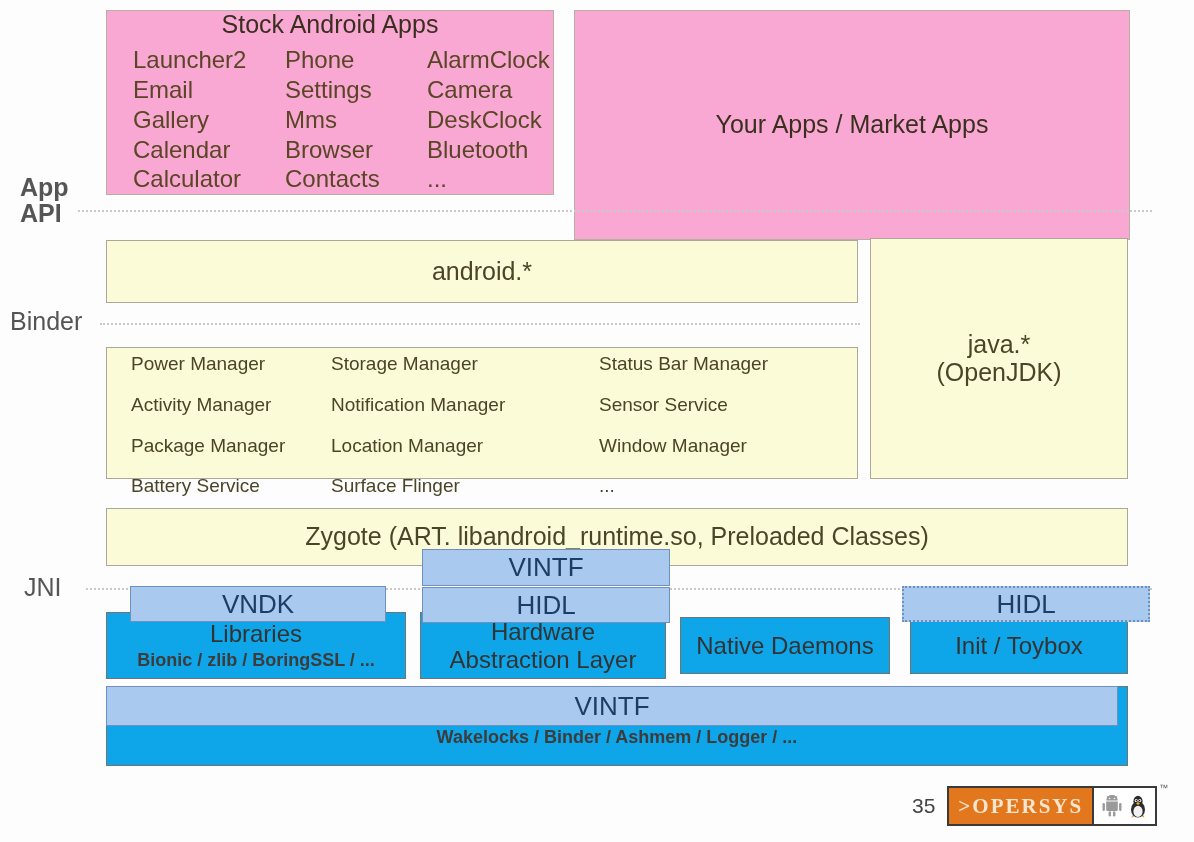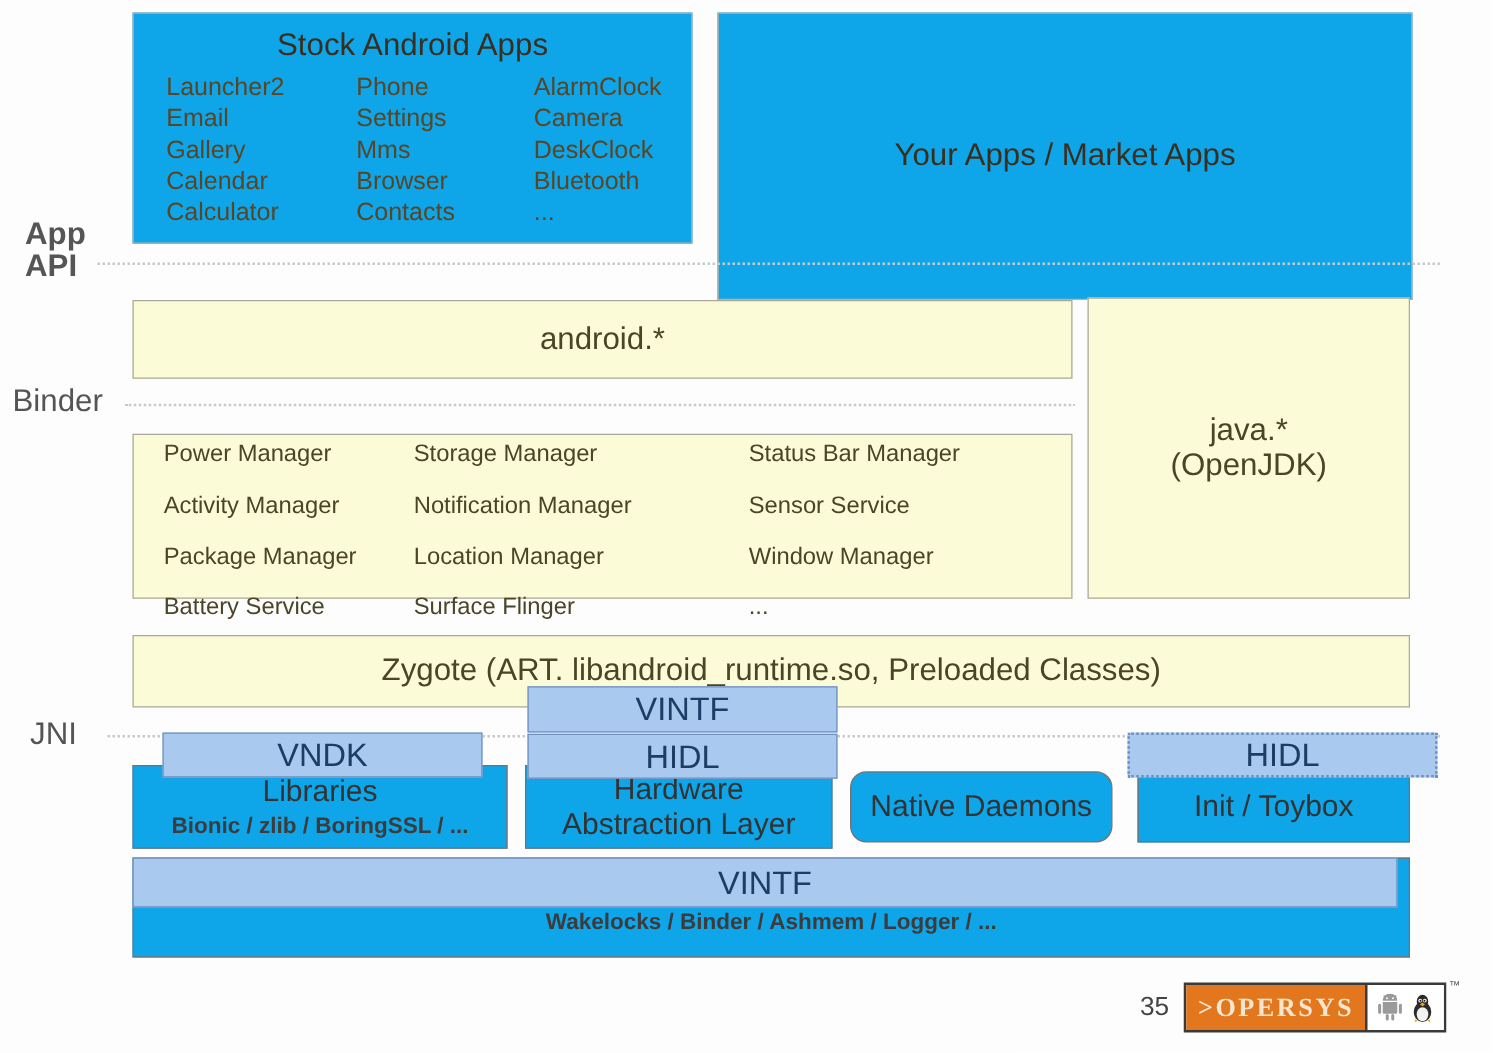--- a/index.html
+++ b/index.html
@@ -23,21 +23,21 @@
   .box {
     position: absolute;
     box-sizing: border-box;
     display: flex;
     flex-direction: column;
     align-items: center;
     justify-content: center;
     text-align: center;
   }
   .peach {
-    background: #0ea5e9;
+    background: #f9a8d4;
     border: 1px solid #b9b0a2;
   }
   .cream {
     background: #fcfbd7;
     border: 1px solid #a9a89a;
   }
   .grey {
     background: #0ea5e9;
     border: 1px solid #737373;
   }
@@ -61,21 +61,21 @@
     color: #1c3d66;
     font-size: 26px;
   }
 
   
   .app-grid {
     display: grid;
     grid-template-columns: 152px 142px auto;
     row-gap: 1px;
     margin-top: 8px;
-    font-size: 20px;
+    font-size: 24px;
     color: #5a4524;
     text-align: left;
     padding-left: 26px;
     width: 100%;
     box-sizing: border-box;
   }
   .app-grid span { line-height: 1.2; white-space: nowrap; }
 
   
   .svc-title {
@@ -246,21 +246,21 @@
   <div class="box grey" style="left:106px; top:612px; width:300px; height:67px; z-index:1;">
     <div class="stack-title">Libraries</div>
     <div class="sub-line">Bionic / zlib / BoringSSL / ...</div>
   </div>
 
   <div class="box grey" style="left:420px; top:612px; width:246px; height:67px; z-index:1;">
     <div class="stack-title">Hardware</div>
     <div class="stack-title">Abstraction Layer</div>
   </div>
 
-  <div class="box grey" style="left:680px; top:617px; width:210px; height:57px; z-index:1;border-radius:13px;">
+  <div class="box grey" style="left:680px; top:617px; width:210px; height:57px; z-index:1;">
     <div class="stack-title">Native Daemons</div>
   </div>
 
   <div class="box grey" style="left:910px; top:617px; width:218px; height:57px; z-index:1;">
     <div class="stack-title">Init / Toybox</div>
   </div>
 
   <div class="box blue" style="left:130px; top:586px; width:256px; height:36px; z-index:5;">
     <div class="box-title">VNDK</div>
   </div>

